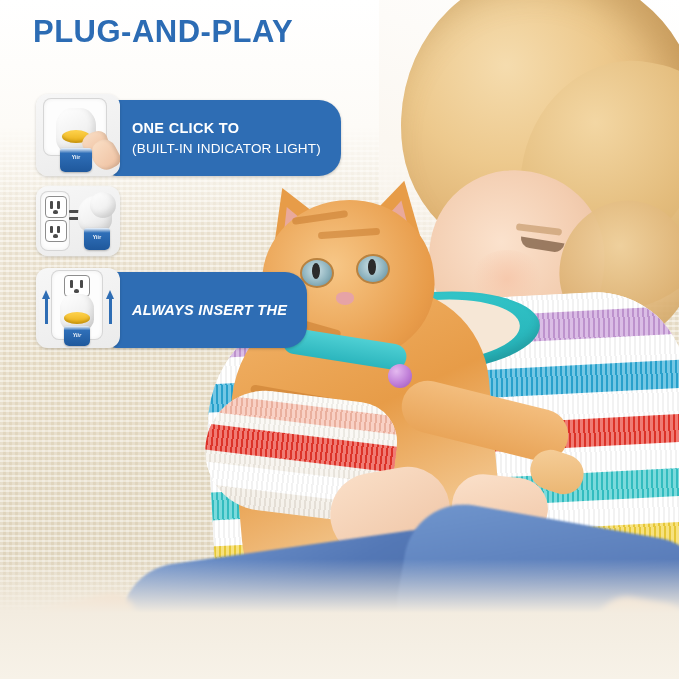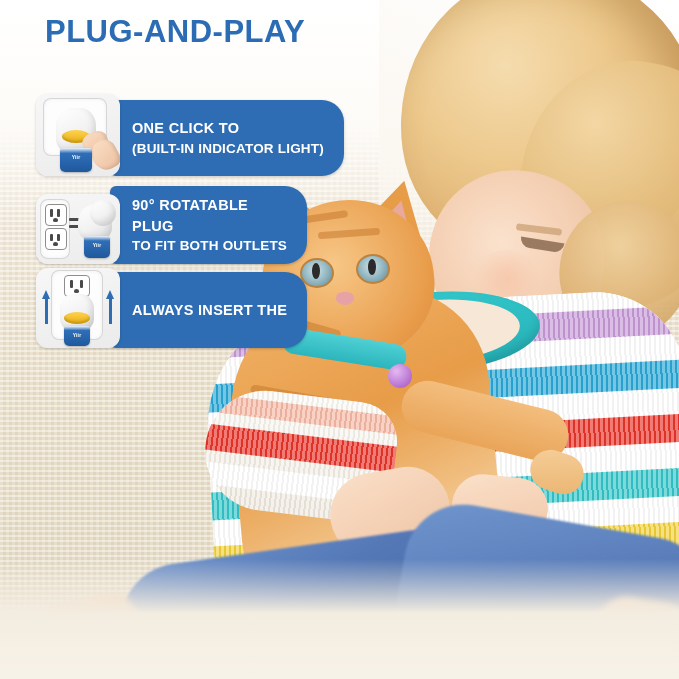--- a/index.html
+++ b/index.html
@@ -209,27 +209,27 @@
   }
   .blur-soft{filter:blur(1.2px);}
   .blur-more{filter:blur(3px);}
 
   
   .headline{
     position:absolute;left:33px;top:12px;width:470px;
     color:#2C6CB4;font-weight:bold;font-size:31px;line-height:1.28;
     letter-spacing:.5px;
   }
-  .headline div{white-space:nowrap;margin-left:12px;}
+  .headline div{white-space:nowrap;}
 
   
   .feature{position:absolute;display:flex;align-items:flex-end;}
   .f1{left:36px;top:94px;}
   .f2{left:36px;top:186px;}
-  .f3{left:36px;top:268px;}
+  .f3{left:36px;top:268px;font-style:italic;}
 
   .icon-card{
     width:84px;height:82px;border-radius:12px;
     background:linear-gradient(160deg,#f7f7f7 0%,#ebebeb 100%);
     position:relative;overflow:hidden;flex:none;
     box-shadow:0 1px 3px rgba(0,0,0,.18);
     z-index:2;
   }
   .f2 .icon-card{height:70px;}
   .f3 .icon-card{height:80px;}
@@ -238,21 +238,21 @@
     margin-left:-10px;
     background:#2E6DB4;
     color:#fff;
     padding:9px 20px 9px 22px;
     border-radius:6px 22px 22px 6px;
     min-height:58px;
     display:flex;flex-direction:column;justify-content:center;
     box-shadow:0 1px 3px rgba(0,0,0,.22);
   }
   .banner .l1,.banner .l2{font-weight:bold;font-size:14.5px;line-height:1.42;letter-spacing:.3px;white-space:nowrap;}
-  .banner .sub{font-weight:bold;font-size:13.5px;line-height:1.42;letter-spacing:.2px;white-space:nowrap;}
+  .banner .sub{font-weight:normal;font-size:13.5px;line-height:1.42;letter-spacing:.2px;white-space:nowrap;}
 
   
   .plate{
     position:absolute;background:#fdfdfd;border-radius:7px;
     box-shadow:0 0 0 1px #d6d6d6, inset 0 0 4px rgba(0,0,0,.06);
   }
   .socket{
     position:absolute;border:1.5px solid #8d8d8d;border-radius:4px;background:#fff;
   }
   .slot{position:absolute;background:#4a4a4a;border-radius:1px;}
@@ -398,25 +398,20 @@
         <div class="ghole" style="left:7px;top:13px;width:5px;height:4px;"></div>
       </div>
       <div class="slot" style="left:33px;top:24px;width:12px;height:2.5px;"></div>
       <div class="slot" style="left:33px;top:31px;width:12px;height:2.5px;"></div>
       <div class="diffuser-body" style="left:42px;top:10px;width:34px;height:36px;border-radius:50% 46% 34% 34%;"></div>
       <div class="diffuser-body" style="left:54px;top:6px;width:26px;height:26px;border-radius:50%;"></div>
       <div class="bottle" style="left:48px;top:42px;width:26px;height:22px;">
         <div class="bottle-label">Yiir</div>
       </div>
     </div>
-    <div class="banner">
-      <div class="l1">90° ROTATABLE</div>
-      <div class="l2">PLUG</div>
-      <div class="sub">TO FIT BOTH OUTLETS</div>
-    </div>
   </div>
 
   <div class="feature f3">
     <div class="icon-card">
       <div class="plate" style="left:16px;top:3px;width:50px;height:68px;"></div>
       <div class="socket" style="left:28px;top:7px;width:24px;height:20px;">
         <div class="slot" style="left:5px;top:4px;width:2.5px;height:8px;"></div>
         <div class="slot" style="left:15px;top:4px;width:2.5px;height:8px;"></div>
         <div class="ghole" style="left:9px;top:13px;width:5px;height:4px;"></div>
       </div>

